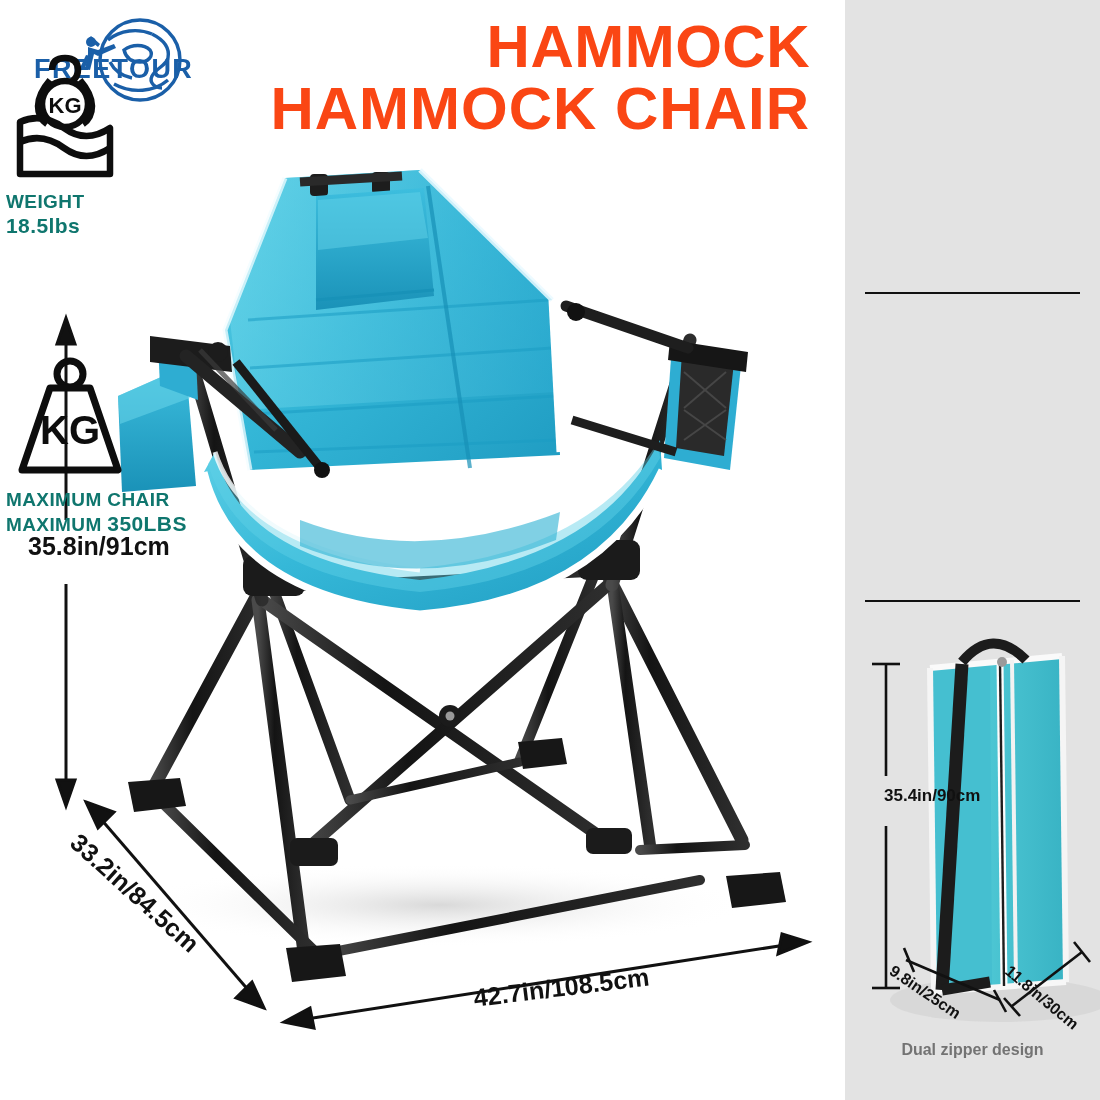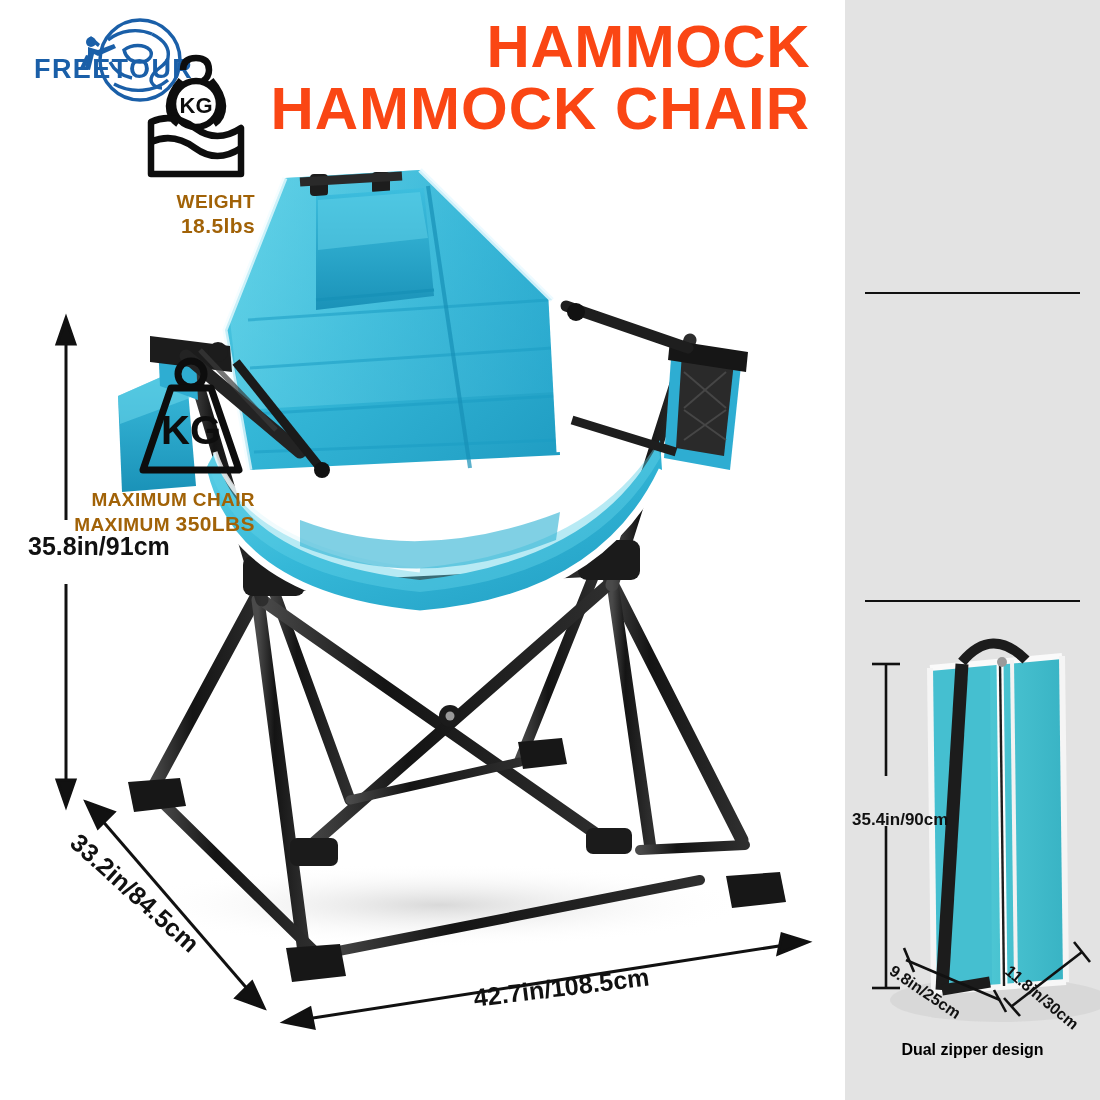--- a/index.html
+++ b/index.html
@@ -13,23 +13,23 @@
   #stage{position:relative;width:1100px;height:1100px;background:#fff;overflow:hidden;}
 
   
   .spec-panel{
     position:absolute;left:845px;top:0;width:255px;height:1100px;
     background:#e3e3e3;
   }
   .divider{
     position:absolute;left:20px;width:215px;height:2px;background:#111;
   }
-  .spec-block{position:absolute;left:0;width:255px;text-align:right;}
+  .spec-block{position:absolute;left:6px;width:255px;text-align:left;}
   .spec-caption{
-    color:#a16207;letter-spacing:.4px;line-height:1.22;
+    color:#0f766e;letter-spacing:.4px;line-height:1.22;
   }
   .lbl-reg{font-size:19px;font-weight:600;}
   .lbl-bold{font-size:21px;font-weight:bold;}
   .mixline{font-size:19px;font-weight:600;}
   .mixline b{font-weight:bold;font-size:21px;}
 
   
   .title{
     position:absolute;left:170px;top:16px;width:640px;
     text-align:right;
@@ -45,27 +45,27 @@
   .logo{position:absolute;left:28px;top:14px;width:168px;height:92px;}
   .logo svg{display:block;}
 
   
   .dim{position:absolute;color:#111;font-weight:bold;white-space:nowrap;}
   .dim-h{left:28px;top:532px;font-size:25px;}
   .dim-d{left:84px;top:828px;font-size:25px;transform:rotate(42deg);transform-origin:left top;}
   .dim-w{left:472px;top:984px;font-size:25px;transform:rotate(-7deg);transform-origin:left top;}
 
   .bagdim{position:absolute;color:#111;font-weight:bold;white-space:nowrap;font-size:17px;}
-  .bagdim-h{left:852px;top:786px;margin-top:24px;}
+  .bagdim-h{left:884px;top:786px;}
   .bagdim-d{left:896px;top:962px;font-size:16px;transform:rotate(34deg);transform-origin:left top;}
   .bagdim-w{left:1013px;top:962px;font-size:16px;transform:rotate(40deg);transform-origin:left top;}
 
   .bag-note{
     position:absolute;left:845px;top:1040px;width:255px;text-align:center;
-    color:#000000;font-weight:bold;font-size:16px;line-height:1.28;
+    color:#737373;font-weight:bold;font-size:16px;line-height:1.28;
   }
 
   svg.overlay{position:absolute;left:0;top:0;width:1100px;height:1100px;pointer-events:none;}
 </style>
 </head>
 <body>
 
 <div id="stage">
 
   <div class="spec-panel">

